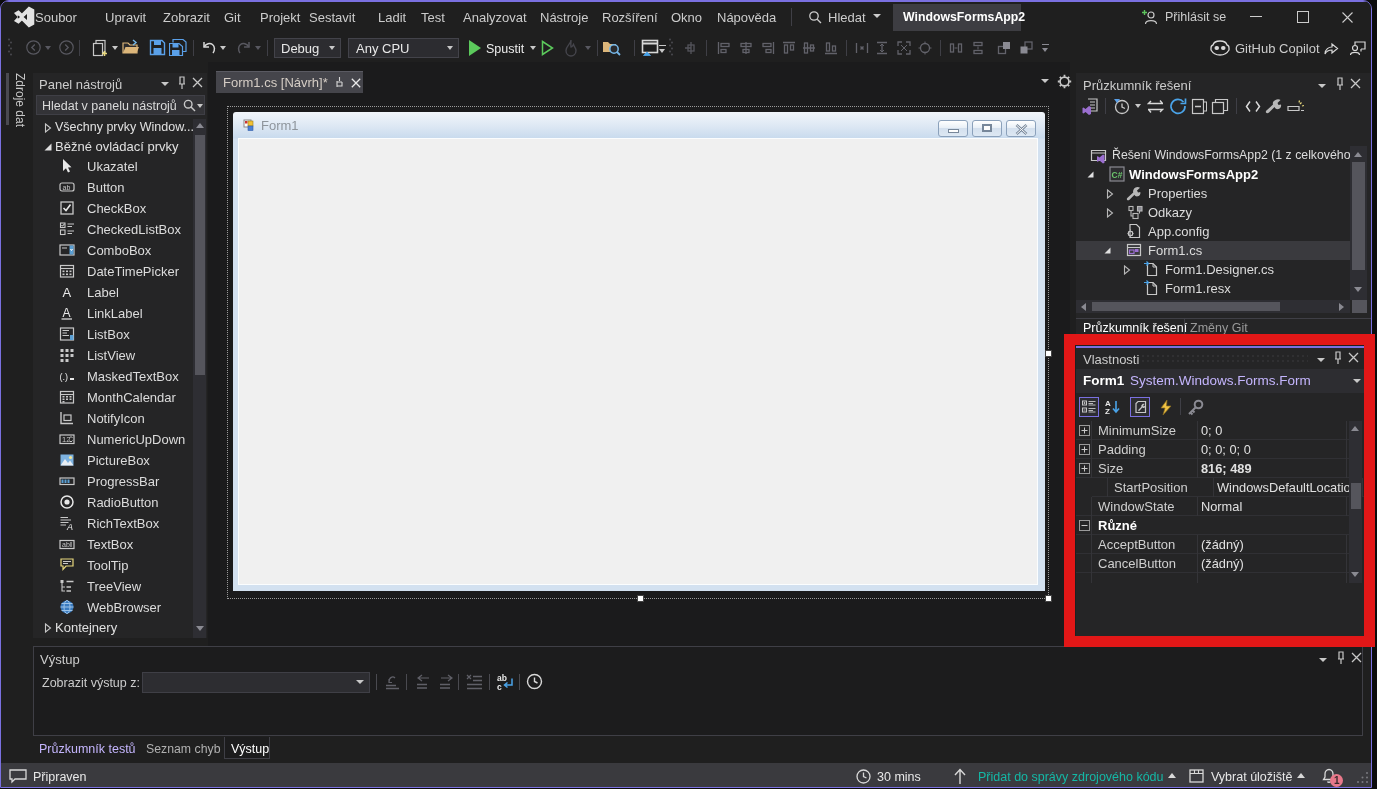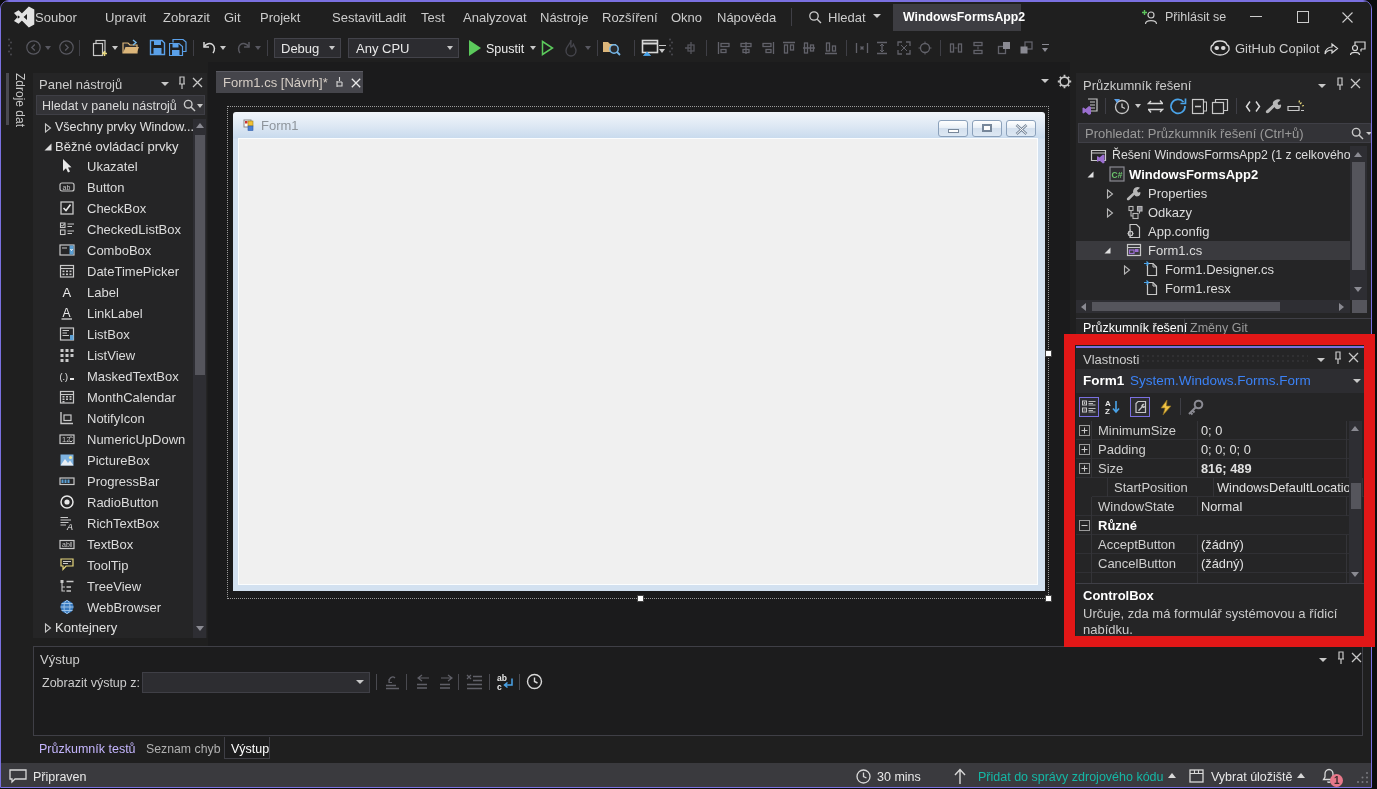--- a/index.html
+++ b/index.html
@@ -34,21 +34,21 @@
 <div class="abs" id="titlebar" style="left:0;top:0;width:1372px;height:32px;background:#1f1f1f;">
   <svg class="abs" style="left:12px;top:5px;" width="22" height="22" viewBox="0 0 22 22">
     <path d="M15.8 0.5 L21.3 3.6 L21.3 18.4 L15.8 21.5 L7.6 13.2 L7.6 8.8 Z M14 8 L14 14 L10.6 11 Z" fill="#e2e2e2" fill-rule="evenodd"></path>
     <path d="M5.6 4.2 L9.8 8.3 L9.8 13.7 L5.6 17.8 L1 14.9 L4.6 11 L1 7.1 Z M4.8 9.3 L4.8 12.7 L7.1 11 Z" fill="#e2e2e2" fill-rule="evenodd"></path>
   </svg>
   <span class="abs txt" style="left:34px;top:9px;">Soubor</span>
   <span class="abs txt" style="left:104px;top:9px;">Upravit</span>
   <span class="abs txt" style="left:162px;top:9px;">Zobrazit</span>
   <span class="abs txt" style="left:223px;top:9px;">Git</span>
   <span class="abs txt" style="left:259px;top:9px;">Projekt</span>
-  <span class="abs txt" style="left:331px;top:9px;">Sestavit</span>
+  <span class="abs txt" style="left:308px;top:9px;">Sestavit</span>
   <span class="abs txt" style="left:377px;top:9px;">Ladit</span>
   <span class="abs txt" style="left:420px;top:9px;">Test</span>
   <span class="abs txt" style="left:462px;top:9px;">Analyzovat</span>
   <span class="abs txt" style="left:539px;top:9px;">Nástroje</span>
   <span class="abs txt" style="left:601px;top:9px;text-align:center;">Rozšíření</span>
   <span class="abs txt" style="left:670px;top:9px;">Okno</span>
   <span class="abs txt" style="left:716px;top:9px;">Nápověda</span>
   <div class="sep" style="left:790px;top:7px;height:18px;"></div>
   <svg class="abs" style="left:807px;top:9px;" width="14" height="14" viewBox="0 0 14 14">
     <circle cx="6" cy="6" r="4.2" fill="none" stroke="#cccccc" stroke-width="1.3"></circle>
@@ -632,28 +632,20 @@
   </svg>
   <svg class="abs" style="left:189px;top:25px;" width="17" height="17" viewBox="0 0 17 17">
     <path d="M10.5 2 C12 0.8 14.5 1 15.5 2 L12.5 5 L13.5 7 L16 6.5 C16.5 8.5 15.5 10.5 13.5 11 C11.5 11.5 10 10.5 9.5 9 L4 14.5 C3 15.5 1.5 15.5 1 14.5 C0.5 13.5 1 12.5 2 12 L8 6.5 C7.5 5 8 3 10.5 2 Z" fill="#b8b8b8"></path>
   </svg>
   <svg class="abs" style="left:211px;top:26px;" width="20" height="15" viewBox="0 0 20 15">
     <path d="M1 11.5 L12 11.5 L12 7.5 L1 7.5 Z" fill="none" stroke="#c8c8c8" stroke-width="1.2"></path>
     <path d="M14 11.5 L17 11.5" stroke="#c8c8c8" stroke-width="1.2"></path>
     <path d="M13 5 L14.5 3.5 M15 7 L17 6.5 M12 3.5 L12.5 1.5" stroke="#e8d87c" stroke-width="1.2"></path>
   </svg>
 
-  <div class="abs" style="left:2px;top:50px;width:293px;height:20px;background:#333337;border:1px solid #3f3f46;box-sizing:border-box;">
-    <span class="abs" style="left:6px;top:2px;color:#9a9a9a;font-size:13px;white-space:nowrap;">Prohledat: Průzkumník řešení (Ctrl+ů)</span>
-    <svg class="abs" style="left:272px;top:3px;" width="13" height="13" viewBox="0 0 13 13">
-            <circle cx="5.2" cy="5.2" r="3.8" fill="none" stroke="#c8c8c8" stroke-width="1.4"></circle>
-            <line x1="8" y1="8" x2="12" y2="12" stroke="#c8c8c8" stroke-width="1.4"></line>
-          </svg>
-    <span class="abs" style="left:287px;top:8px;width:0;height:0;border-left:3px solid transparent;border-right:3px solid transparent;border-top:3.5px solid #c8c8c8;"></span>
-  </div>
 
   <div class="abs" style="left:0;top:168px;width:274px;height:19px;background:#3a3a3e;"></div>
   <div id="setree">
           <div class="serow" style="top:73px;">
             <svg style="left:14px;top:1px;" width="17" height="17" viewBox="0 0 17 17">
               <path d="M1.5 3.5 L15.5 3.5 L15.5 13.5 L1.5 13.5 Z" fill="none" stroke="#c8c8c8" stroke-width="1.2"></path>
               <path d="M1.5 6 L15.5 6" stroke="#c8c8c8" stroke-width="1.1"></path>
               <path d="M13 7.5 L9.5 10.5 L7.8 9.2 L7 9.6 L7 14.4 L7.8 14.8 L9.5 13.5 L13 16.5 L14.5 15.8 L14.5 8.2 Z" fill="#9b6fd0"></path>
             </svg>
             <span style="left:36px;font-size:12.3px;">Řešení WindowsFormsApp2 (1 z celkového p</span>
@@ -762,21 +754,21 @@
   <span class="abs" style="left:241px;top:10px;width:0;height:0;border-left:4px solid transparent;border-right:4px solid transparent;border-top:4.5px solid #c8c8c8;"></span>
   <svg class="abs" style="left:256px;top:3px;" width="12" height="14" viewBox="0 0 12 14">
           <path d="M4 1 L8 1 L8 8 L4 8 Z M3 8 L9 8 M6 8 L6 13" stroke="#c8c8c8" stroke-width="1.2" fill="none"></path>
         </svg>
   <svg class="abs" style="left:272px;top:4px;" width="11" height="11" viewBox="0 0 11 11">
           <path d="M1 1 L10 10 M10 1 L1 10" stroke="#c8c8c8" stroke-width="1.3"></path>
         </svg>
 
   <div class="abs" style="left:0;top:21px;width:289px;height:24px;background:#2d2d31;">
     <span class="abs" style="left:7px;top:4px;color:#ffffff;font-weight:bold;font-size:13.5px;white-space:nowrap;">Form1</span>
-    <span class="abs" style="left:54px;top:4px;color:#3b82f6;font-size:13.5px;white-space:nowrap;">System.Windows.Forms.Form</span>
+    <span class="abs" style="left:54px;top:4px;color:#c4b5fd;font-size:13.5px;white-space:nowrap;">System.Windows.Forms.Form</span>
     <span class="abs" style="left:277px;top:10px;width:0;height:0;border-left:4px solid transparent;border-right:4px solid transparent;border-top:4.5px solid #c8c8c8;"></span>
   </div>
 
   <div class="abs" style="left:3px;top:49px;width:20px;height:20px;border:1px solid #7a70e0;background:#2d2d31;box-sizing:border-box;"></div>
   <svg class="abs" style="left:6px;top:52px;" width="14" height="14" viewBox="0 0 14 14">
     <rect x="0.5" y="1" width="4" height="4" fill="none" stroke="#c8c8c8" stroke-width="1"></rect>
           <line x1="1.5" y1="3" x2="3.5" y2="3" stroke="#c8c8c8" stroke-width="0.8"></line>
           <line x1="2.5" y1="2" x2="2.5" y2="4" stroke="#c8c8c8" stroke-width="0.8"></line>
     <rect x="0.5" y="8" width="4" height="4" fill="none" stroke="#c8c8c8" stroke-width="1"></rect>
           <line x1="1.5" y1="10" x2="3.5" y2="10" stroke="#c8c8c8" stroke-width="0.8"></line>
@@ -880,25 +872,20 @@
             <span class="vl"></span>
           </div>
         </div>
 
   <div class="abs" style="left:273px;top:73px;width:13px;height:162px;background:#2e2e33;">
     <span class="abs" style="left:2px;top:5px;width:0;height:0;border-left:4.5px solid transparent;border-right:4.5px solid transparent;border-bottom:5px solid #8a8a92;"></span>
     <div class="abs" style="left:1.5px;top:62px;width:10px;height:26px;background:#55555c;"></div>
     <span class="abs" style="left:2px;top:151px;width:0;height:0;border-left:4.5px solid transparent;border-right:4.5px solid transparent;border-top:5px solid #8a8a92;"></span>
   </div>
 
-  <div class="abs" style="left:0;top:235px;width:289px;height:54px;border-top:1px solid #3f3f46;">
-    <span class="abs" style="left:7px;top:4px;color:#ffffff;font-weight:bold;font-size:13px;">ControlBox</span>
-    <span class="abs" style="left:7px;top:22px;color:#cccccc;font-size:13px;white-space:nowrap;">Určuje, zda má formulář systémovou a řídicí</span>
-    <span class="abs" style="left:7px;top:38px;color:#cccccc;font-size:13px;white-space:nowrap;">nabídku.</span>
-  </div>
 </div>
 
 <div class="abs" id="output" style="left:32px;top:645px;width:1330px;height:90px;background:#1c1c1d;border:1px solid #3f3f46;box-sizing:border-box;">
   <span class="abs txt" style="left:6px;top:5px;">Výstup</span>
   <span class="abs" style="left:1285px;top:11px;width:0;height:0;border-left:4px solid transparent;border-right:4px solid transparent;border-top:4.5px solid #c8c8c8;"></span>
   <svg class="abs" style="left:1301px;top:4px;" width="12" height="14" viewBox="0 0 12 14">
           <path d="M4 1 L8 1 L8 8 L4 8 Z M3 8 L9 8 M6 8 L6 13" stroke="#c8c8c8" stroke-width="1.2" fill="none"></path>
         </svg>
   <svg class="abs" style="left:1317px;top:5px;" width="11" height="11" viewBox="0 0 11 11">
           <path d="M1 1 L10 10 M10 1 L1 10" stroke="#c8c8c8" stroke-width="1.3"></path>

